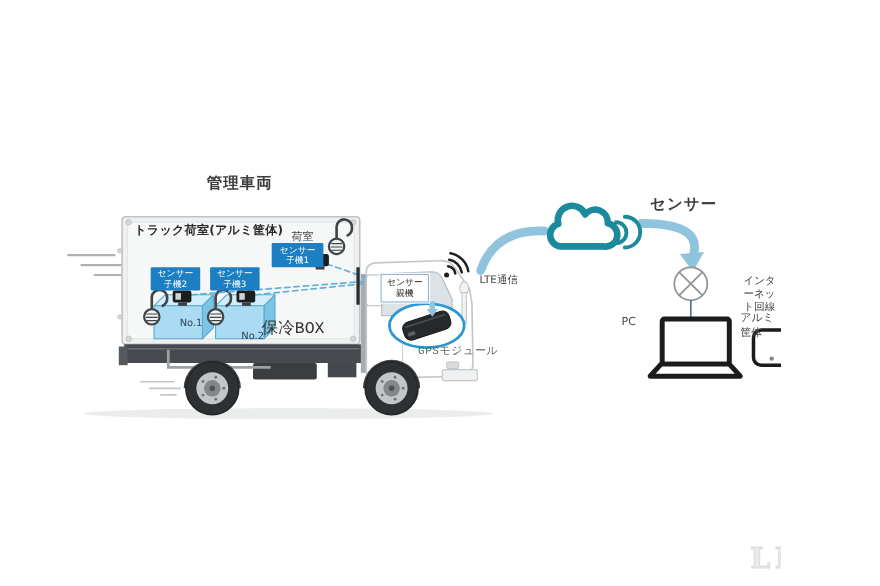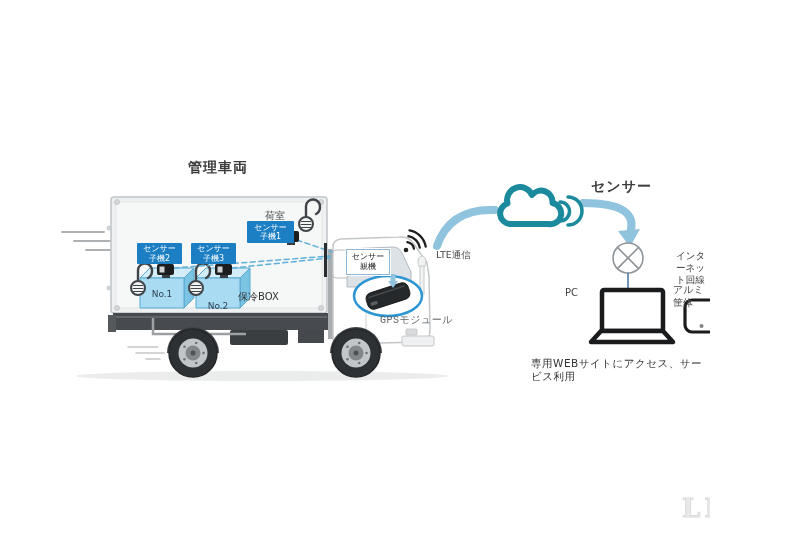--- a/index.html
+++ b/index.html
@@ -16,21 +16,21 @@
   .tag-blue {
     position:absolute; background:#1c7fc4; color:#ffffff; font-size:8px; line-height:9.5px;
     display:flex; align-items:center; justify-content:center; text-align:center;
     white-space:pre-line; border-radius:1px;
   }
   .tag-white {
     position:absolute; background:#ffffff; color:#222222; font-size:8px; line-height:10px;
     display:flex; align-items:center; justify-content:center; text-align:center;
     white-space:pre-line; border:1px solid #8fb6d4; box-shadow:0 0 0 1px #ffffff;
   }
-  .boxno { font-size:9px; color:#2e4354; text-align:center; }
+  .boxno { font-size:9px; color:#2e4354; text-align:right; }
   .gps-lbl { font-size:10px; color:#5f6367; letter-spacing:0.5px; }
   .caption { font-size:10.5px; color:#333333; letter-spacing:0.5px; }
   .watermark {
     font-family:"DejaVu Serif","Liberation Serif",serif;
     font-size:26px; font-weight:bold; letter-spacing:4px;
     color:#eaeaea; -webkit-text-stroke:1px #dcdcdc;
   }
 </style>
 </head>
 <body>
@@ -210,40 +210,40 @@
 
     <g>
       <rect x="685" y="300" width="33" height="32" rx="7" fill="#ffffff" stroke="#1a1b1d" stroke-width="3.2"></rect>
       <circle cx="701.5" cy="326" r="2" fill="#808487"></circle>
     </g>
   </svg>
 
   <div class="lbl title" style="left:188px; top:159px;">管理車両</div>
   <div class="lbl title" style="left:591px; top:178px;">センサー</div>
 
+  <div class="lbl cargo-title" style="left:122px; top:203px;">トラック荷室(アルミ筐体)</div>
   <div class="lbl small" style="left:265px; top:211px; font-size:10px;font-family:Liberation Mono, monospace;">荷室</div>
 
   <div class="tag-blue" style="left:247px; top:221px; width:47px; height:22px;">センサー
 子機1</div>
   <div class="tag-blue" style="left:137px; top:243px; width:45px; height:21px;">センサー
 子機2</div>
   <div class="tag-blue" style="left:191px; top:243px; width:45px; height:21px;">センサー
 子機3</div>
 
   <div class="lbl boxno" style="left:140px; top:289px; width:44px;">No.1</div>
   <div class="lbl boxno" style="left:196px; top:301px; width:44px;">No.2</div>
-  <div class="lbl small" style="left:238px; top:291px; font-size:10px; color:#333;">保冷BOX</div>
+  <div class="lbl small" style="left:238px; top:291px; font-size:15px; color:#333;font-family:Liberation Mono, monospace;">保冷BOX</div>
 
   <div class="tag-white" style="left:346px; top:249px; width:44px; height:26px;">センサー
 親機</div>
 
   <div class="lbl gps-lbl" style="left:380px; top:315px;font-family:Liberation Mono, monospace;">GPSモジュール</div>
 
   <div class="lbl small" style="left:436px; top:249px;">LTE通信</div>
   <div class="lbl small" style="left:676px; top:250px; color:#3c3c3c;">インターネット回線</div>
 
   <div class="lbl small" style="left:565px; top:287px; font-size:10px;">PC</div>
   <div class="lbl small" style="left:673px; top:284px; font-size:10px;">アルミ筐体</div>
 
-  <div class="lbl caption" style="left:531px; top:357px;">専用WEBサイトにアクセス、サービス利用</div>
 
   <div class="lbl watermark" style="left:682px; top:492px;">LIGARE</div>
 </div>
 
 </body></html>

